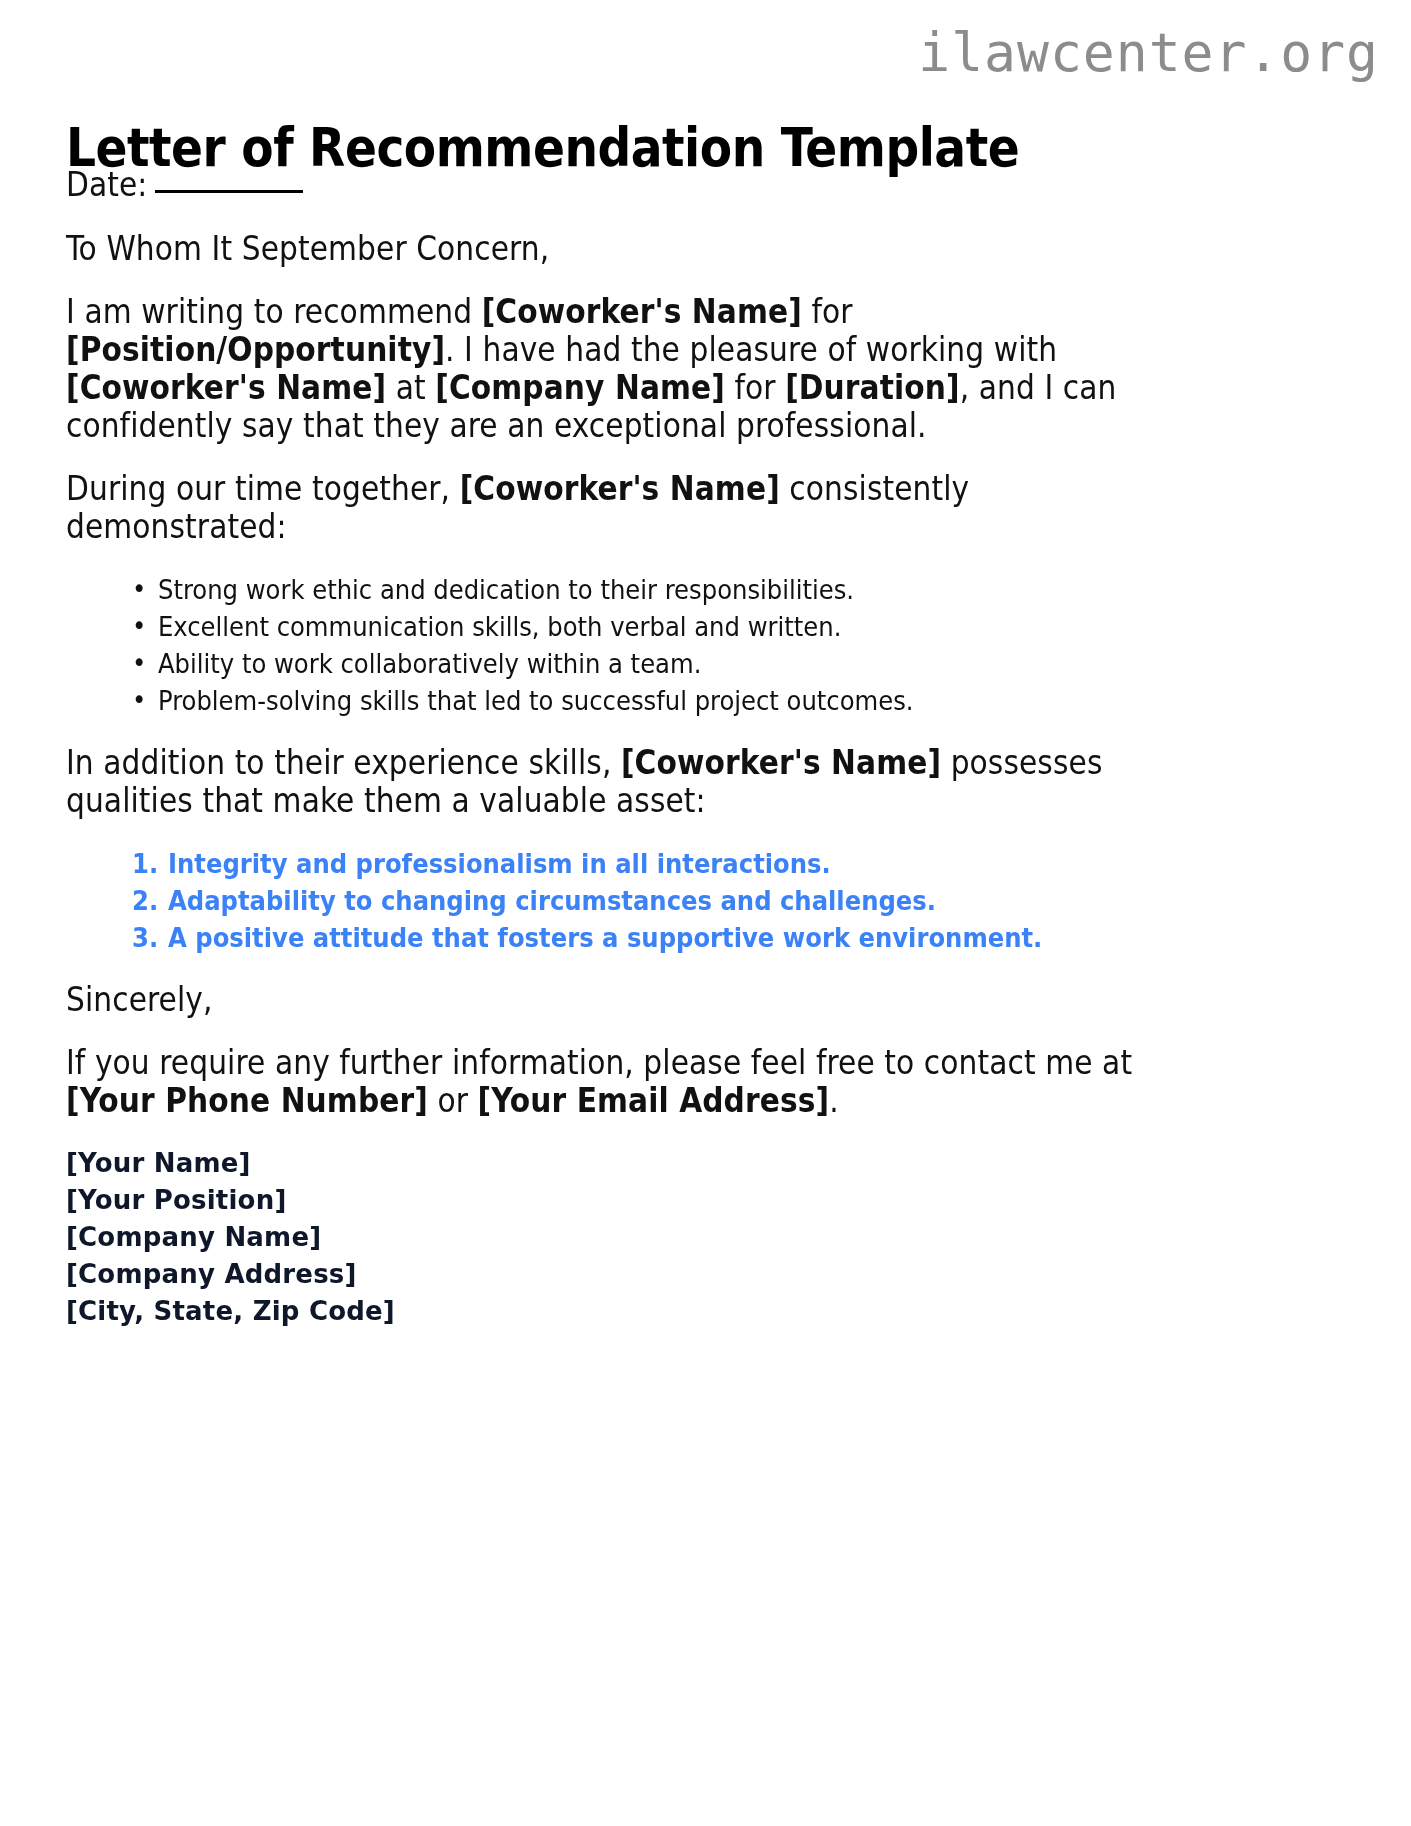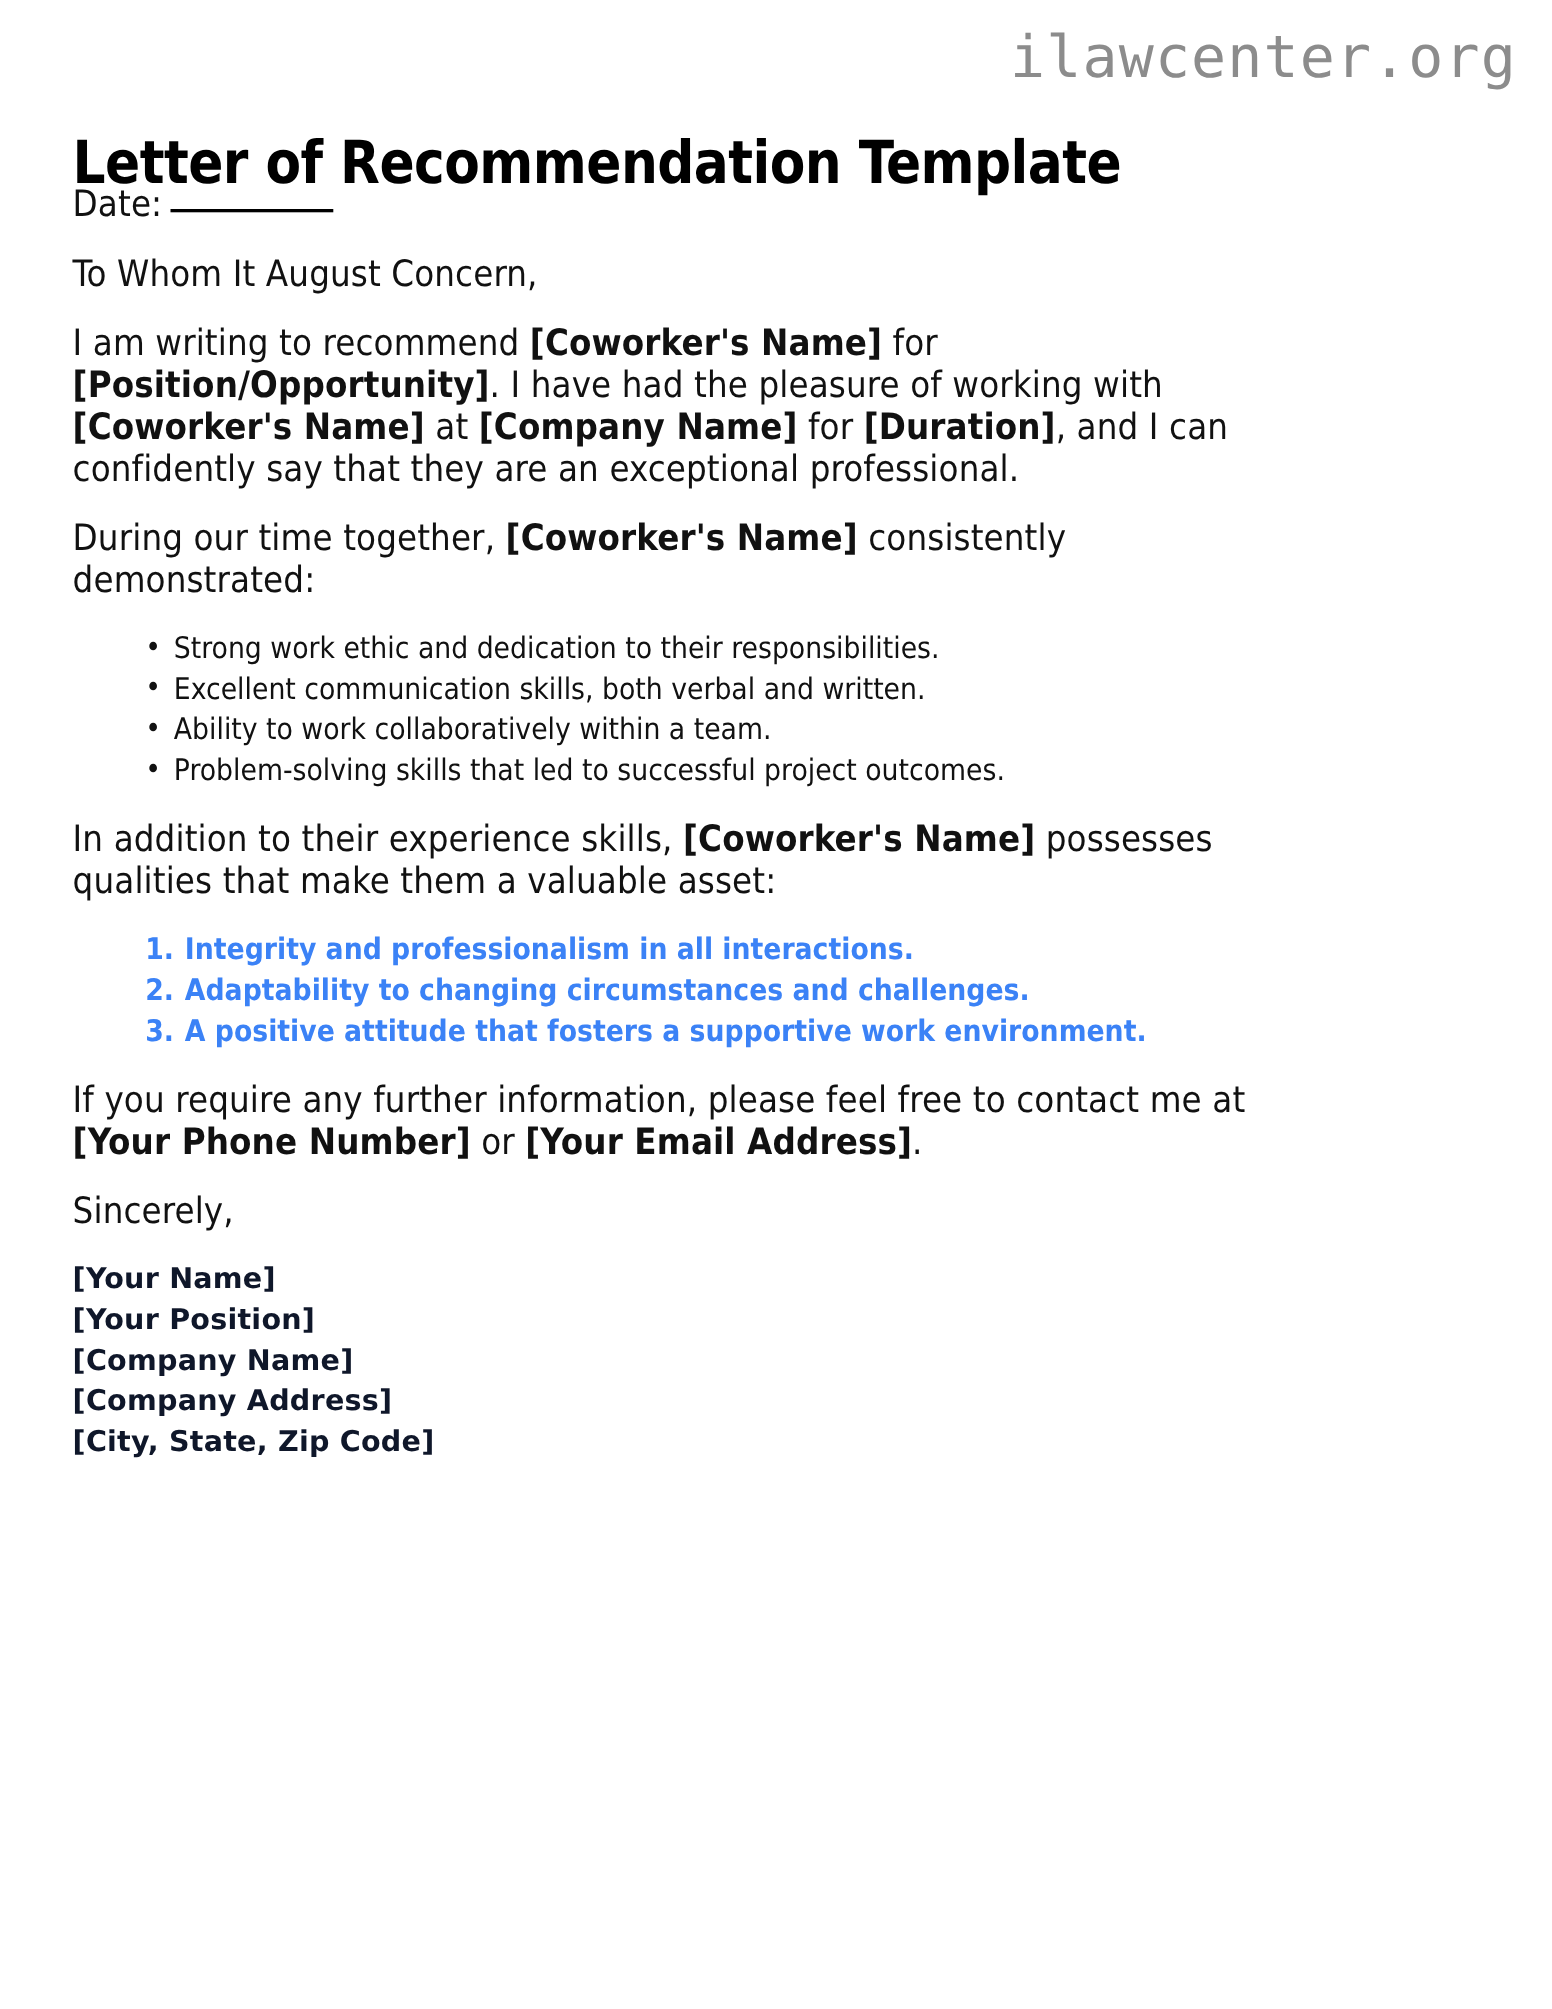--- a/index.html
+++ b/index.html
@@ -159,21 +159,21 @@
   <div class="watermark">ilawcenter.org</div>
 
   <h1 class="doc-title">Letter of Recommendation Template</h1>
 
   <div class="body-content">
 
     <p class="para date-line">
       <span>Date:</span><span class="date-blank"></span>
     </p>
 
-    <p class="para">To Whom It August Concern,</p>
+    <p class="para">To Whom It September Concern,</p>
 
     <p class="para">
       <span>I am writing to recommend </span><b class="ph">[Coworker's Name]</b><span> for </span><b class="ph">[Position/Opportunity]</b><span>. I have had the pleasure of working with </span><b class="ph">[Coworker's Name]</b><span> at </span><b class="ph">[Company Name]</b><span> for </span><b class="ph">[Duration]</b><span>, and I can confidently say that they are an exceptional professional.</span>
     </p>
 
     <p class="para">
       <span>During our time together, </span><b class="ph">[Coworker's Name]</b><span> consistently demonstrated:</span>
     </p>
 
     <ul class="bullets">
@@ -187,25 +187,25 @@
       <span>In addition to their experience skills, </span><b class="ph">[Coworker's Name]</b><span> possesses qualities that make them a valuable asset:</span>
     </p>
 
     <ol class="numbers">
       <li>Integrity and professionalism in all interactions.</li>
       <li>Adaptability to changing circumstances and challenges.</li>
       <li>A positive attitude that fosters a supportive work environment.</li>
     </ol>
 
 
+    <p class="para">Sincerely,</p>
+
     <p class="para">
       <span>If you require any further information, please feel free to contact me at </span><b class="ph">[Your Phone Number]</b><span> or </span><b class="ph">[Your Email Address]</b><span>.</span>
     </p>
-
-    <p class="para">Sincerely,</p>
 
     <div class="signature-block">
       <div>[Your Name]</div>
       <div>[Your Position]</div>
       <div>[Company Name]</div>
       <div>[Company Address]</div>
       <div>[City, State, Zip Code]</div>
     </div>
 
   </div>

